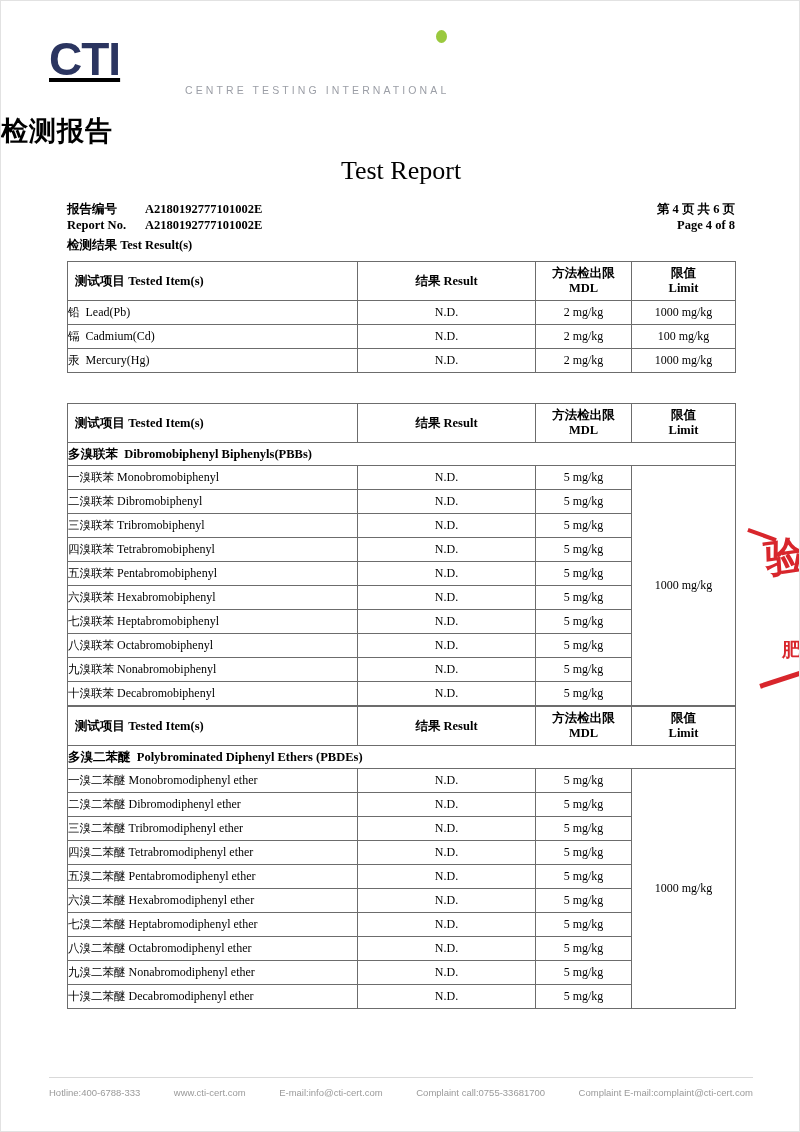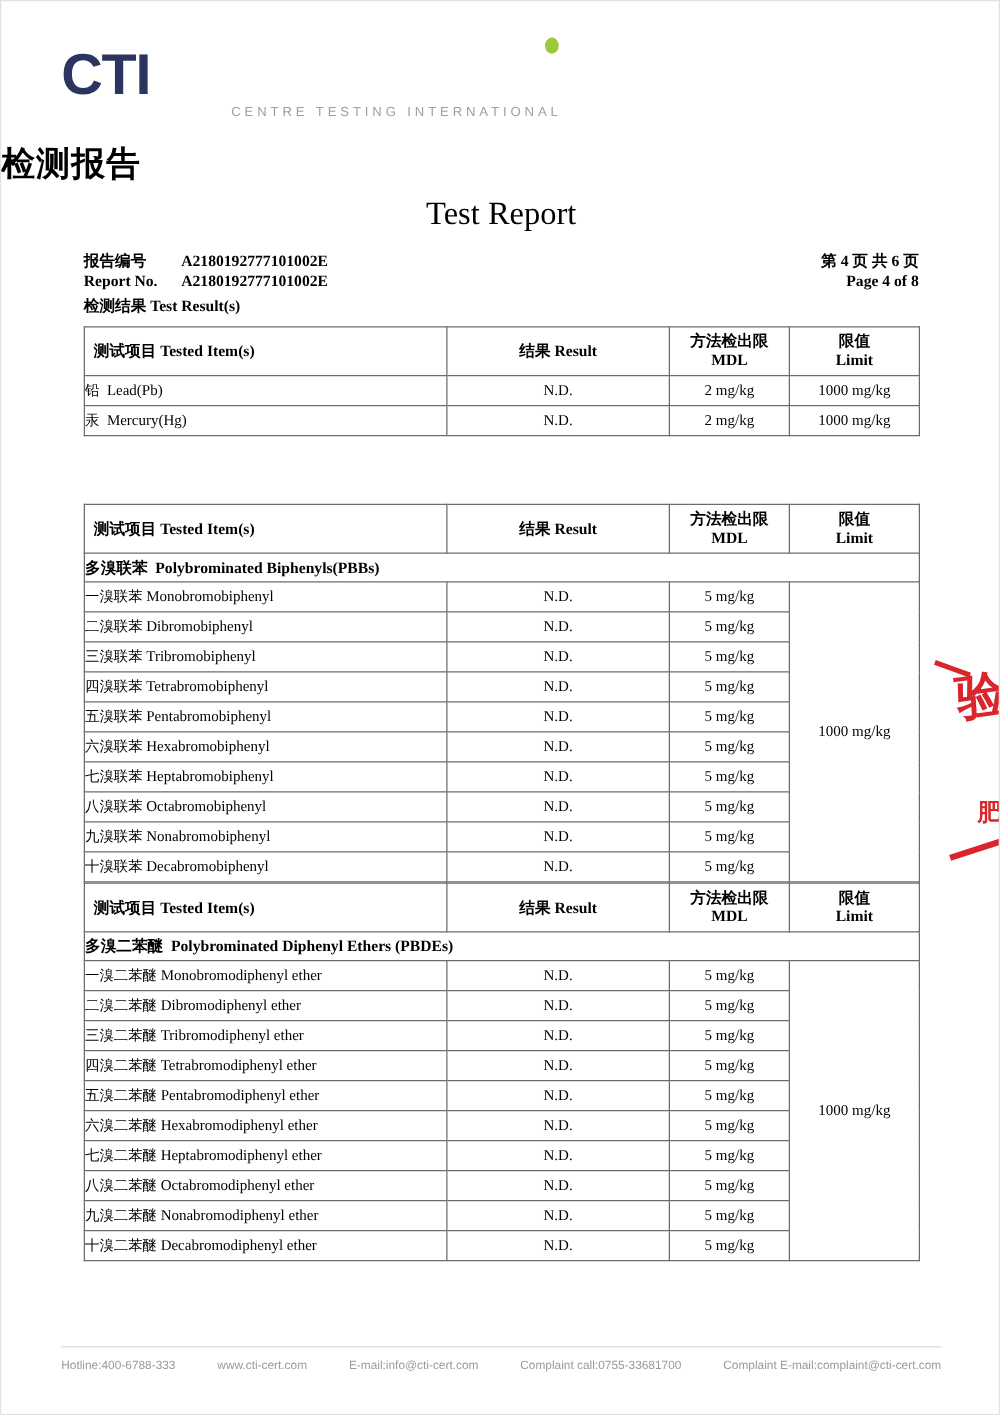--- a/index.html
+++ b/index.html
@@ -25,20 +25,21 @@
   .logo-block {
     position: absolute;
     left: 48px;
     top: 34px;
     height: 62px;
   }
   .logo-row {
     display: flex;
     align-items: flex-end;
     height: 46px;
+    text-decoration: underline;
   }
   .logo-cti {
     position: relative;
     font-family: "Liberation Sans", sans-serif;
     font-weight: bold;
     font-size: 46px;
     letter-spacing: -1px;
     color: #2b3560;
     line-height: 44px;
   }
@@ -286,20 +287,26 @@
     </tr>
     </tbody>
       <tbody>
       <tr>
         <td class="item"><span class="cn">铅</span>&nbsp; <span>Lead(Pb)</span></td>
         <td class="ctr">N.D.</td>
         <td class="ctr">2 mg/kg</td>
         <td class="ctr">1000 mg/kg</td>
       </tr>
       <tr>
+        <td class="item"><span class="cn">镉</span>&nbsp; <span>Cadmium(Cd)</span></td>
+        <td class="ctr">N.D.</td>
+        <td class="ctr">2 mg/kg</td>
+        <td class="ctr">100 mg/kg</td>
+      </tr>
+      <tr>
         <td class="item"><span class="cn">汞</span>&nbsp; <span>Mercury(Hg)</span></td>
         <td class="ctr">N.D.</td>
         <td class="ctr">2 mg/kg</td>
         <td class="ctr">1000 mg/kg</td>
       </tr>
     </tbody>
   </table>
 
   <table class="rpt" style="top:402px;">
     <colgroup>
@@ -323,21 +330,21 @@
         <div>MDL</div>
       </th>
       <th class="head hd2">
         <div class="cn">限值</div>
         <div>Limit</div>
       </th>
     </tr>
     </tbody>
       <tbody>
       <tr>
-        <td class="group" colspan="4"><span class="cn">多溴联苯</span>&nbsp; <span>Polybrominated Biphenyls(PBBs)</span></td>
+        <td class="group" colspan="4"><span class="cn">多溴联苯</span>&nbsp; <span>Dibromobiphenyl Biphenyls(PBBs)</span></td>
       </tr>
       <tr>
         <td class="item"><span class="cn">一溴联苯</span> <span>Monobromobiphenyl</span></td>
         <td class="ctr">N.D.</td>
         <td class="ctr">5 mg/kg</td>
         <td class="ctr" rowspan="10">1000 mg/kg</td>
       </tr>
       <tr>
         <td class="item"><span class="cn">二溴联苯</span> <span>Dibromobiphenyl</span></td>
         <td class="ctr">N.D.</td>

